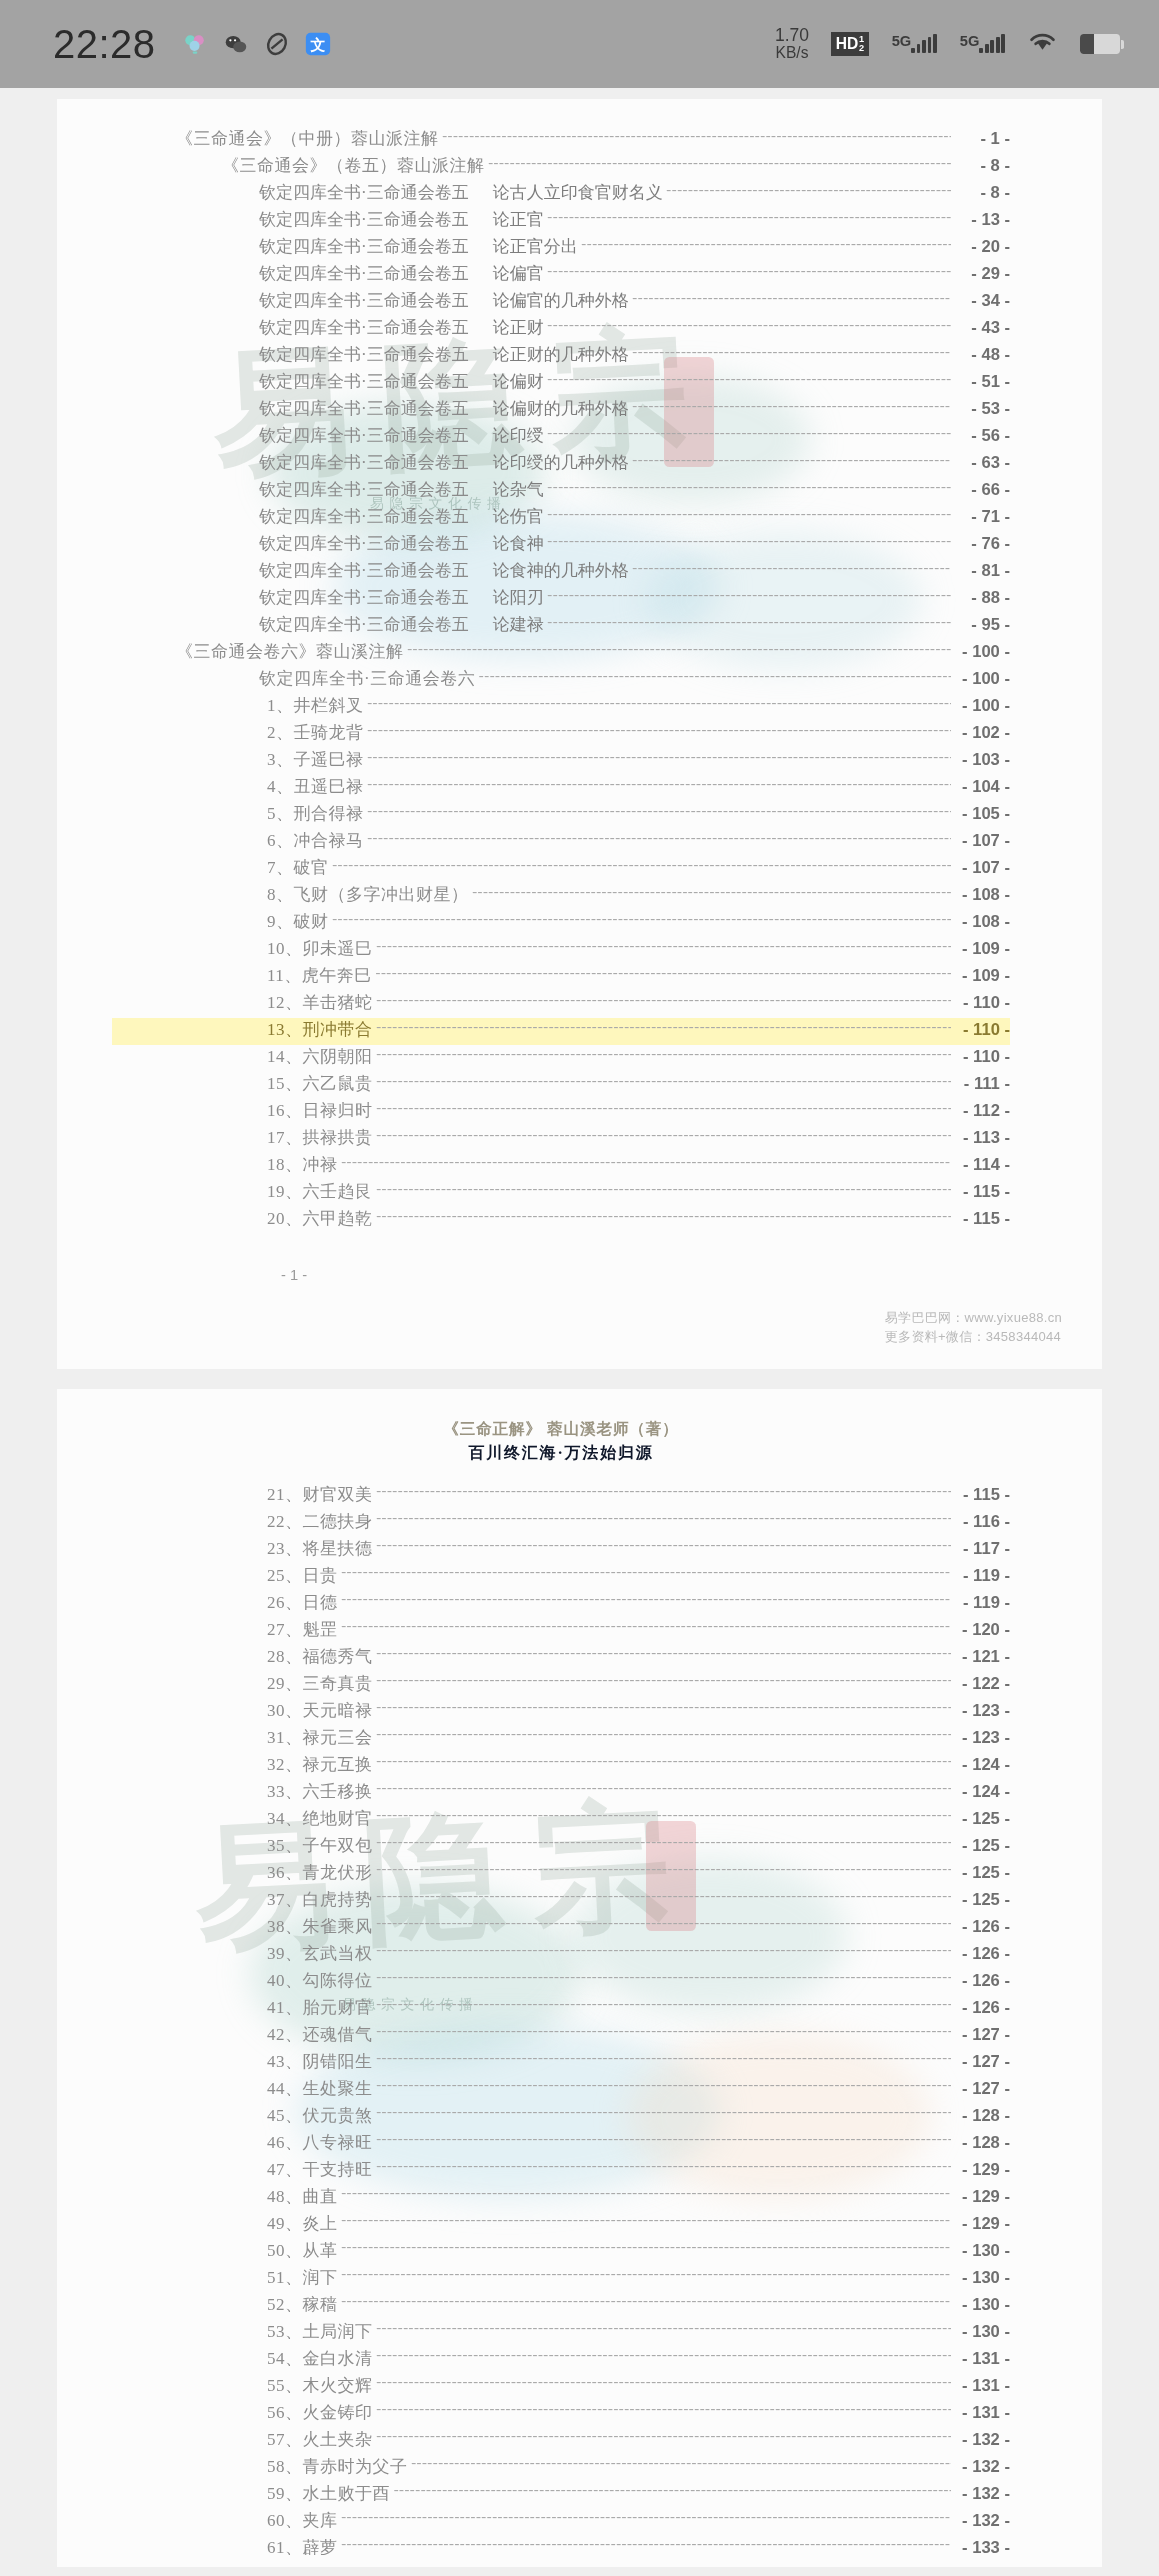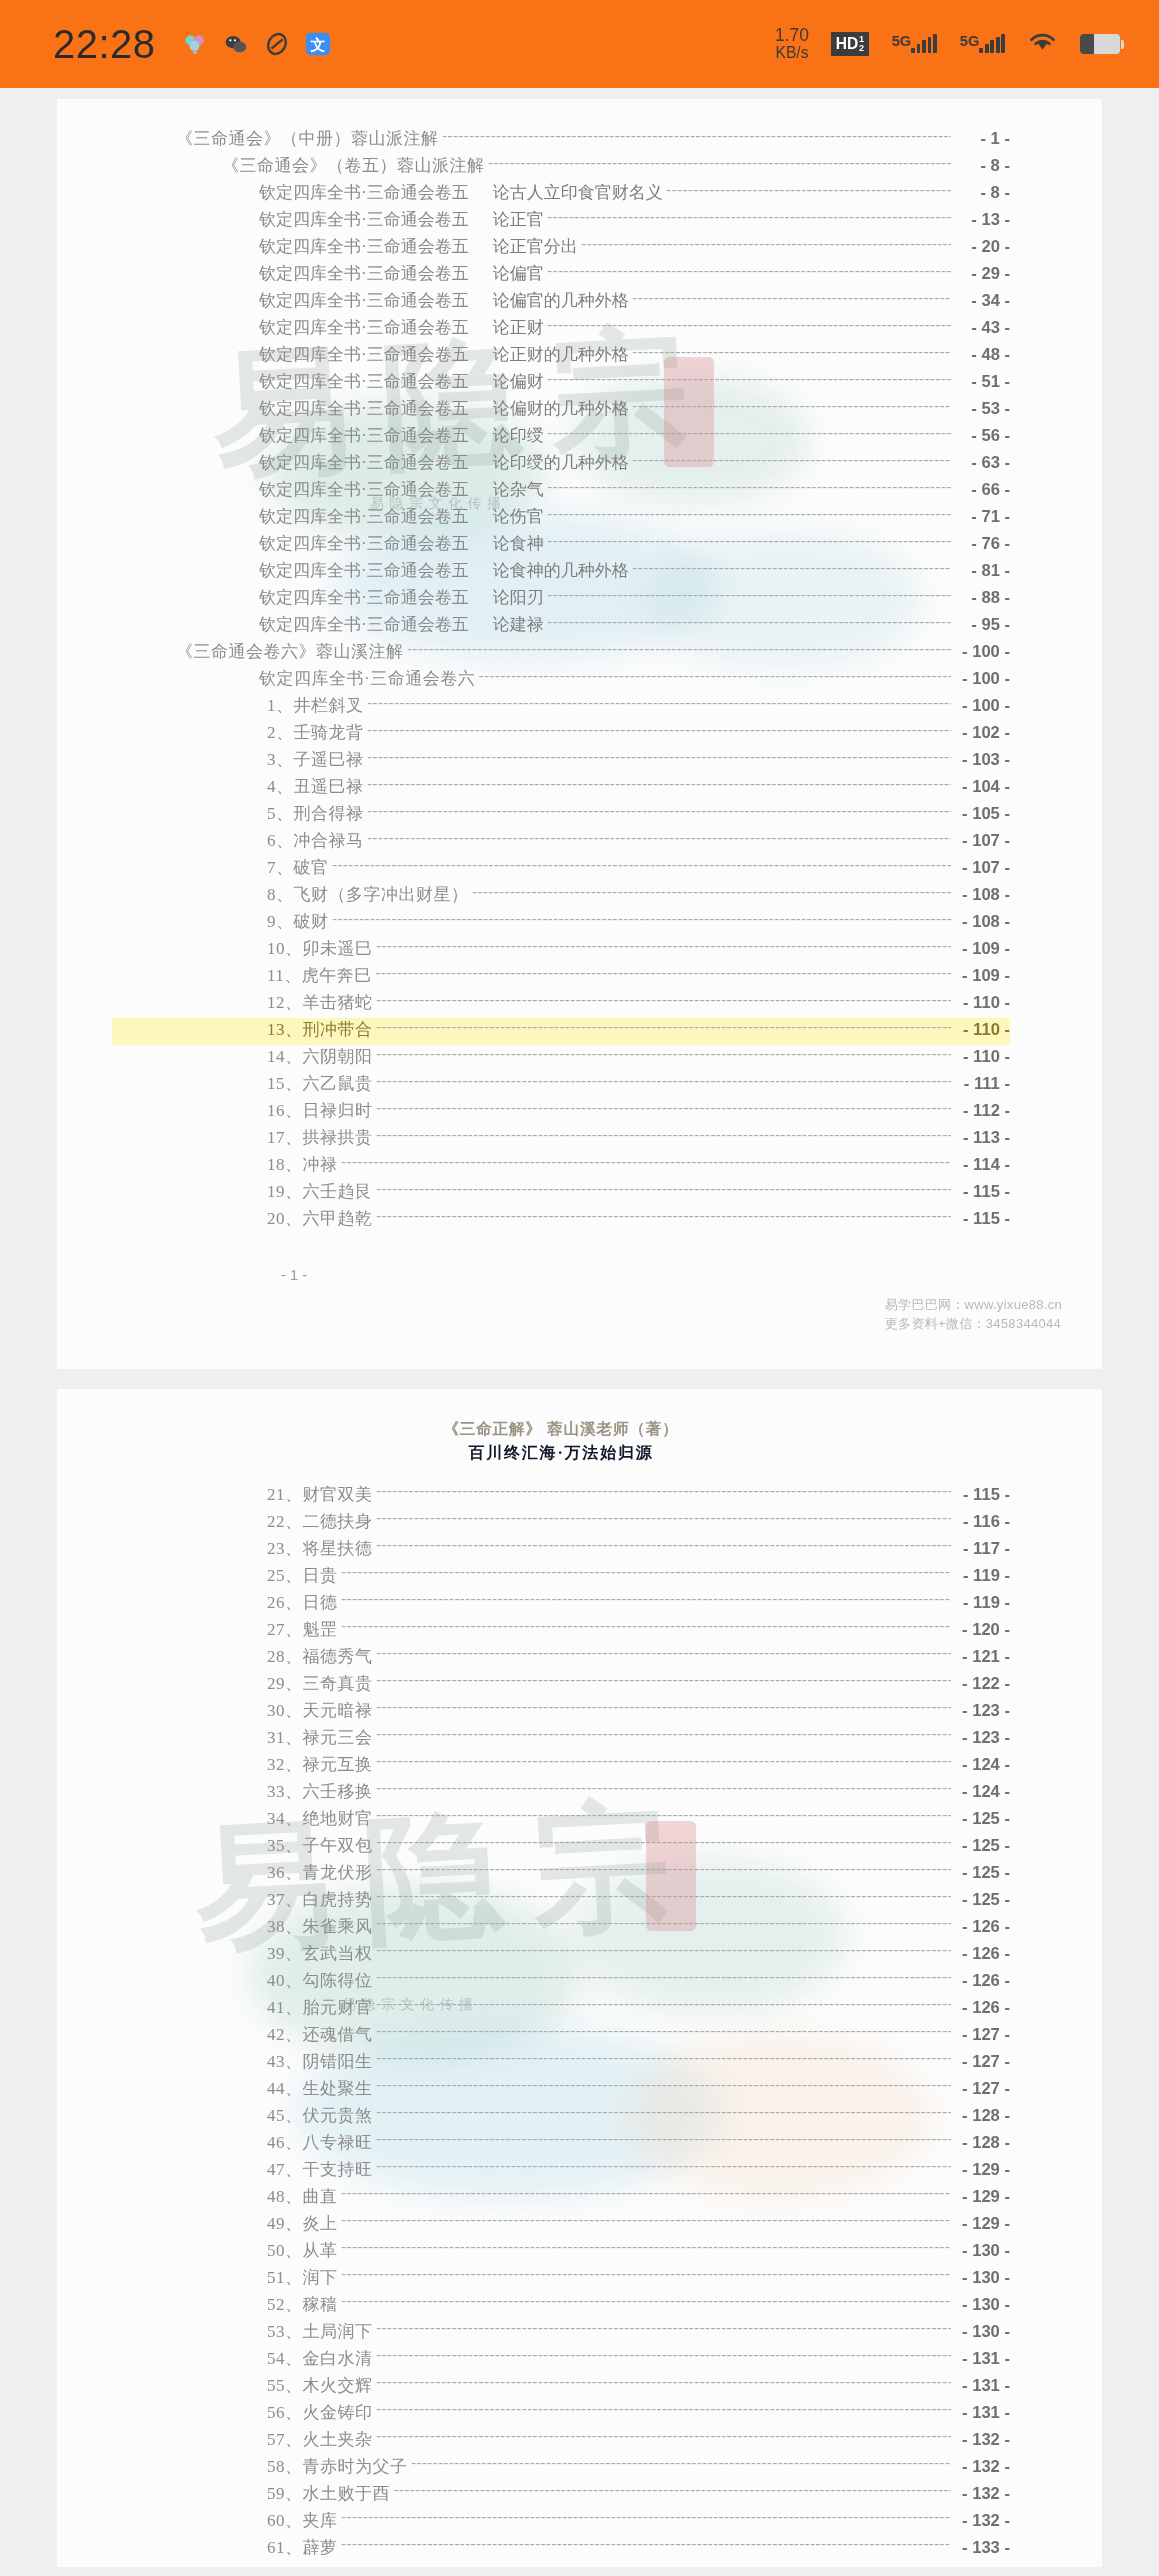--- a/index.html
+++ b/index.html
@@ -6,21 +6,21 @@
   html, body {
     width: 1159px;
     background: #efefef;
     font-family: "Liberation Serif", "DejaVu Serif", serif;
   }
   body { width: 1159px; height: 2576px; overflow: hidden; position: relative; }
 
   
   .statusbar {
     height: 88px;
-    background: #f97316;
+    background: #a3a3a3;
     display: flex;
     align-items: center;
     padding: 0 39px 0 53px;
     position: relative;
     z-index: 30;
   }
   .sb-left { display: flex; align-items: center; gap: 16.6px; }
   .sb-clock {
     font-family: "Liberation Sans", sans-serif;
     font-size: 40px;
@@ -171,21 +171,21 @@
     font-size: 14.7px;
     color: #9a9a9a;
     margin-top: 33px;
     font-family: "Liberation Sans", sans-serif;
     padding-right: 534px;
   }
 
   .site-wm {
     position: absolute;
     right: 40px;
-    bottom: 35px;
+    bottom: 22px;
     text-align: left;
     font-family: "Liberation Sans", sans-serif;
     font-size: 13px;
     line-height: 1.45;
     color: #b9b9b9;
     letter-spacing: 0.3px;
     z-index: 8;
   }
 </style>
 </head>

